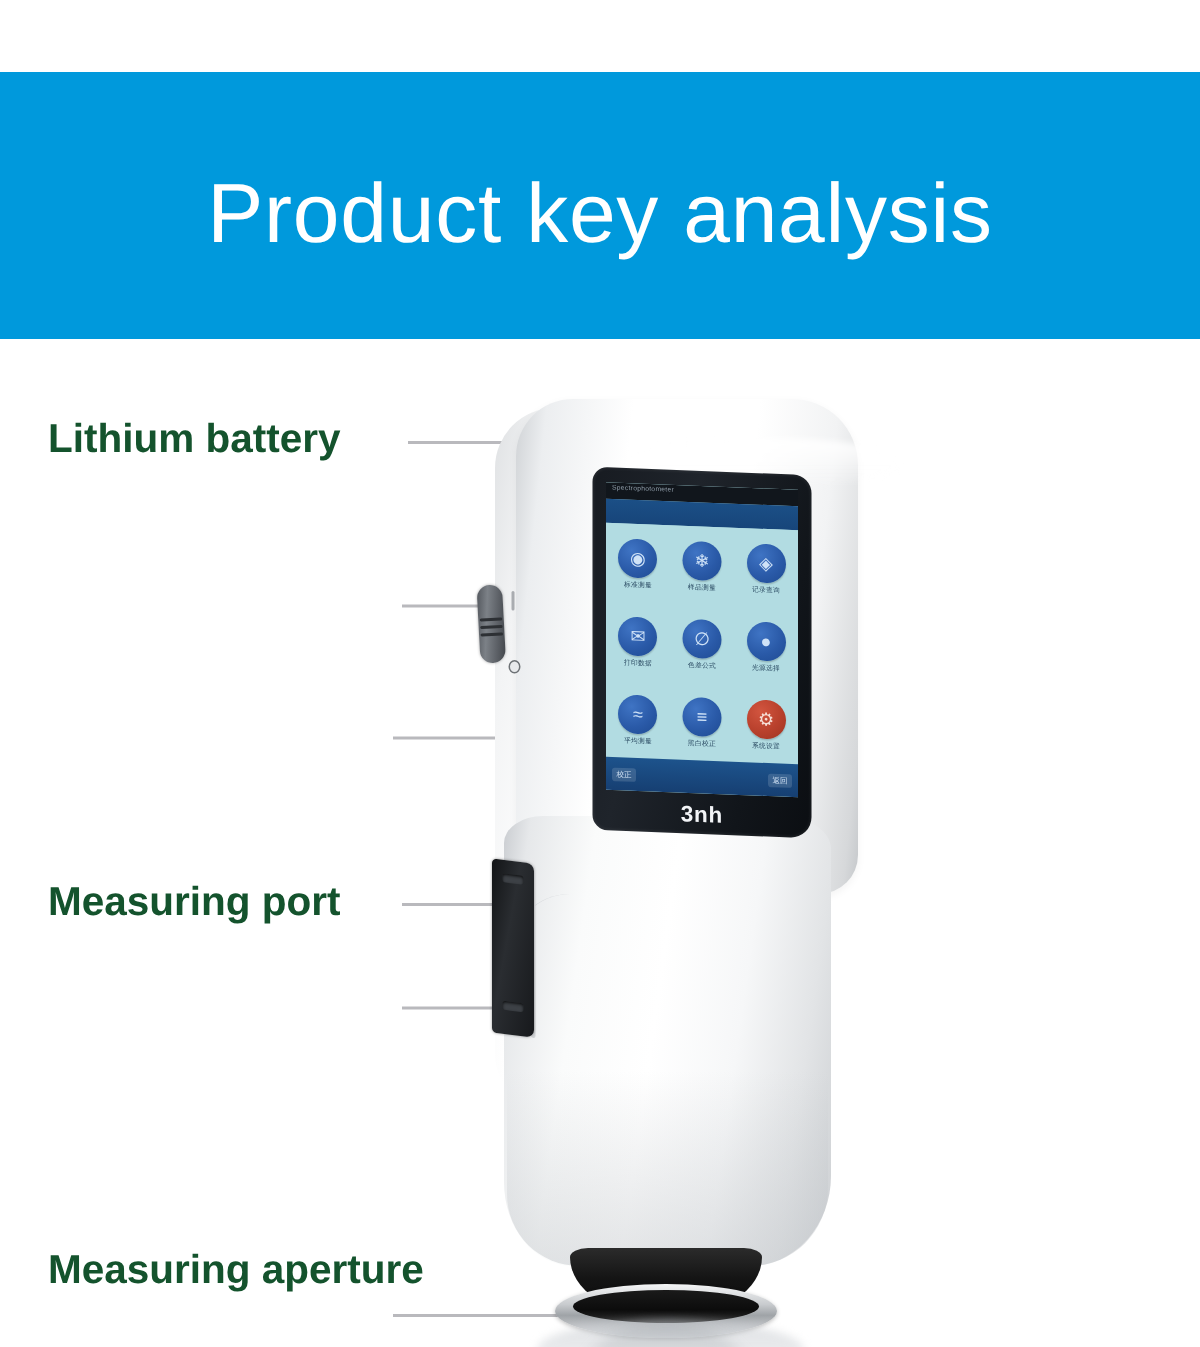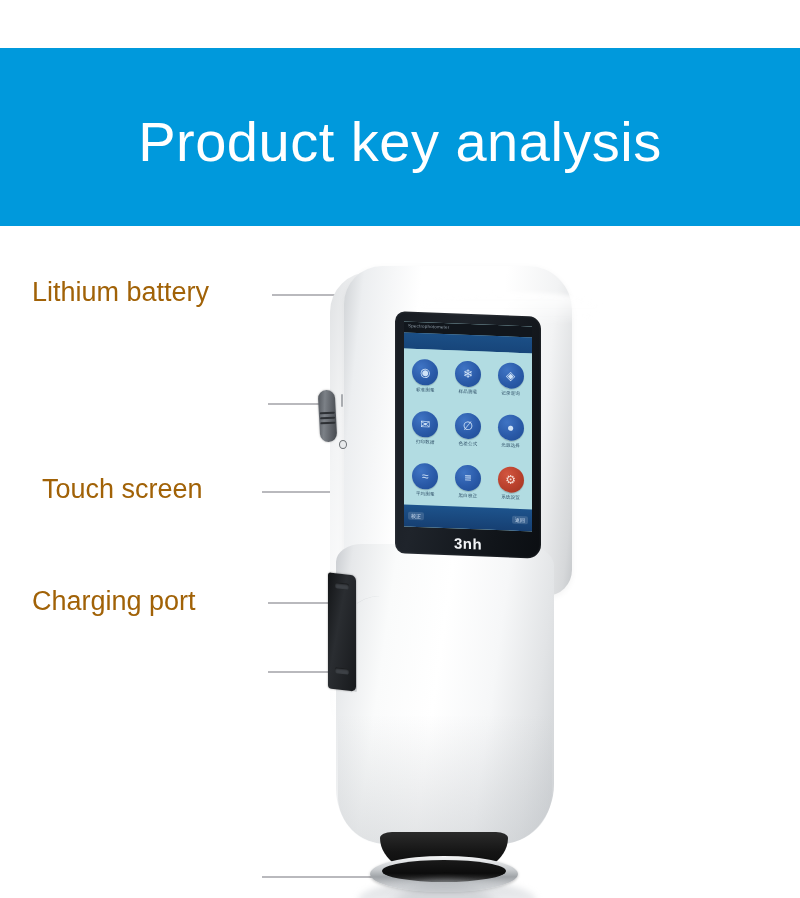--- a/index.html
+++ b/index.html
@@ -42,23 +42,23 @@
     font-weight: 400;
     letter-spacing: 0.5px;
     font-family: "Liberation Sans", sans-serif;
     padding-top: 8px;
     box-sizing: border-box;
   }
 
   
   .callout {
     position: absolute;
-    color: #a16207;
+    color: #14532d;
     font-size: 27px;
-    font-weight: 400;
+    font-weight: 700;
     white-space: nowrap;
     font-family: "Liberation Sans", sans-serif;
   }
   .leader {
     position: absolute;
     height: 2px;
     background: #b9b9bd;
   }
 
   
@@ -408,28 +408,28 @@
 
   <div class="banner">
     <div class="banner-title">Product key analysis</div>
   </div>
 
   <div class="callout" style="left:32px; top:229px;">Lithium battery</div>
   <div class="leader" style="left:272px; top:246px; width:96px;"></div>
 
   <div class="leader" style="left:268px; top:355px; width:58px;"></div>
 
-  <div class="callout" style="left:42px; top:426px;">Touch screen</div>
   <div class="leader" style="left:262px; top:443px; width:198px;"></div>
 
-  <div class="callout" style="left:32px; top:538px;">Charging port</div>
+  <div class="callout" style="left:32px; top:538px;">Measuring port</div>
   <div class="leader" style="left:268px; top:554px; width:80px;"></div>
 
   <div class="leader" style="left:268px; top:623px; width:80px;"></div>
 
+  <div class="callout" style="left:32px; top:783px;">Measuring aperture</div>
   <div class="leader" style="left:262px; top:828px; width:128px;"></div>
 
   <div class="device">
 
     <div class="body-back"></div>
     <div class="head">
       <div class="head-top-sheen"></div>
     </div>
     <div class="barrel"></div>
     <div class="barrel-shade"></div>

